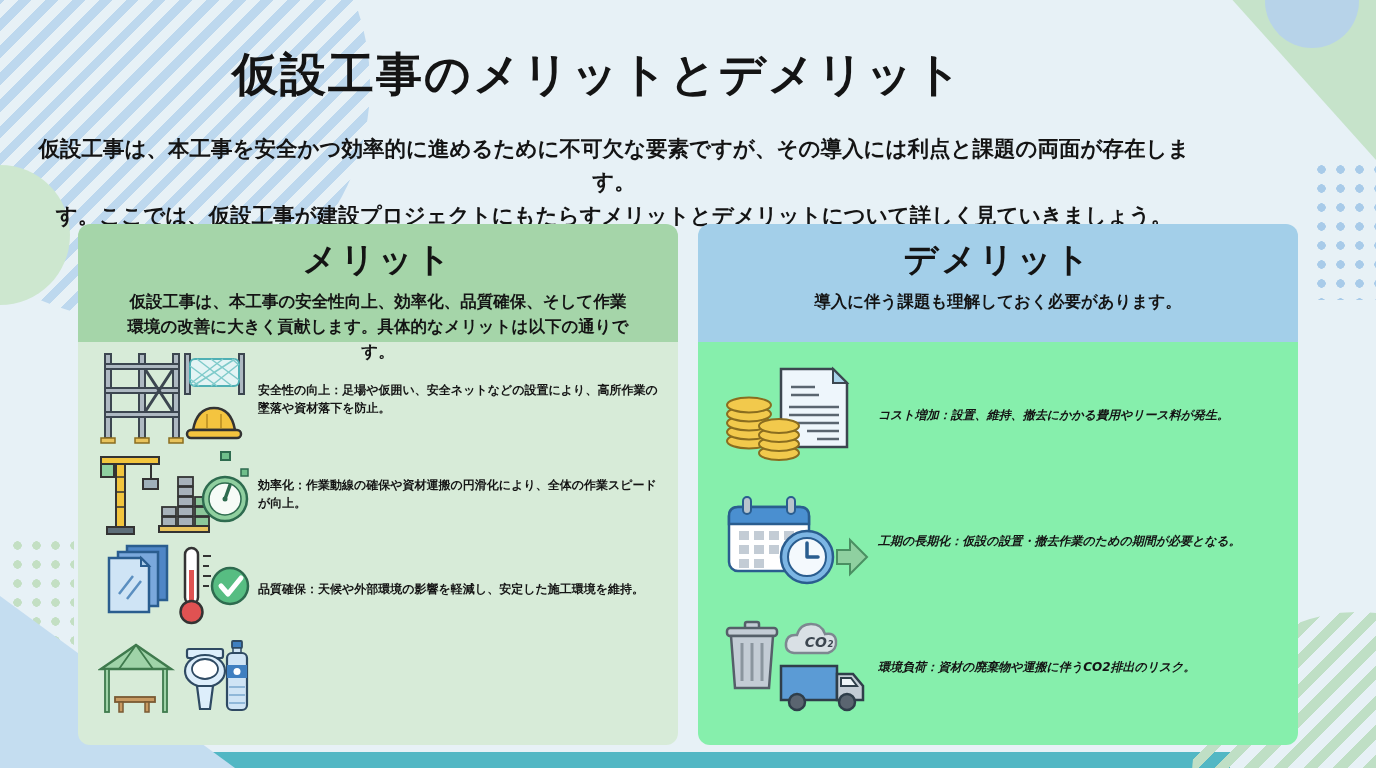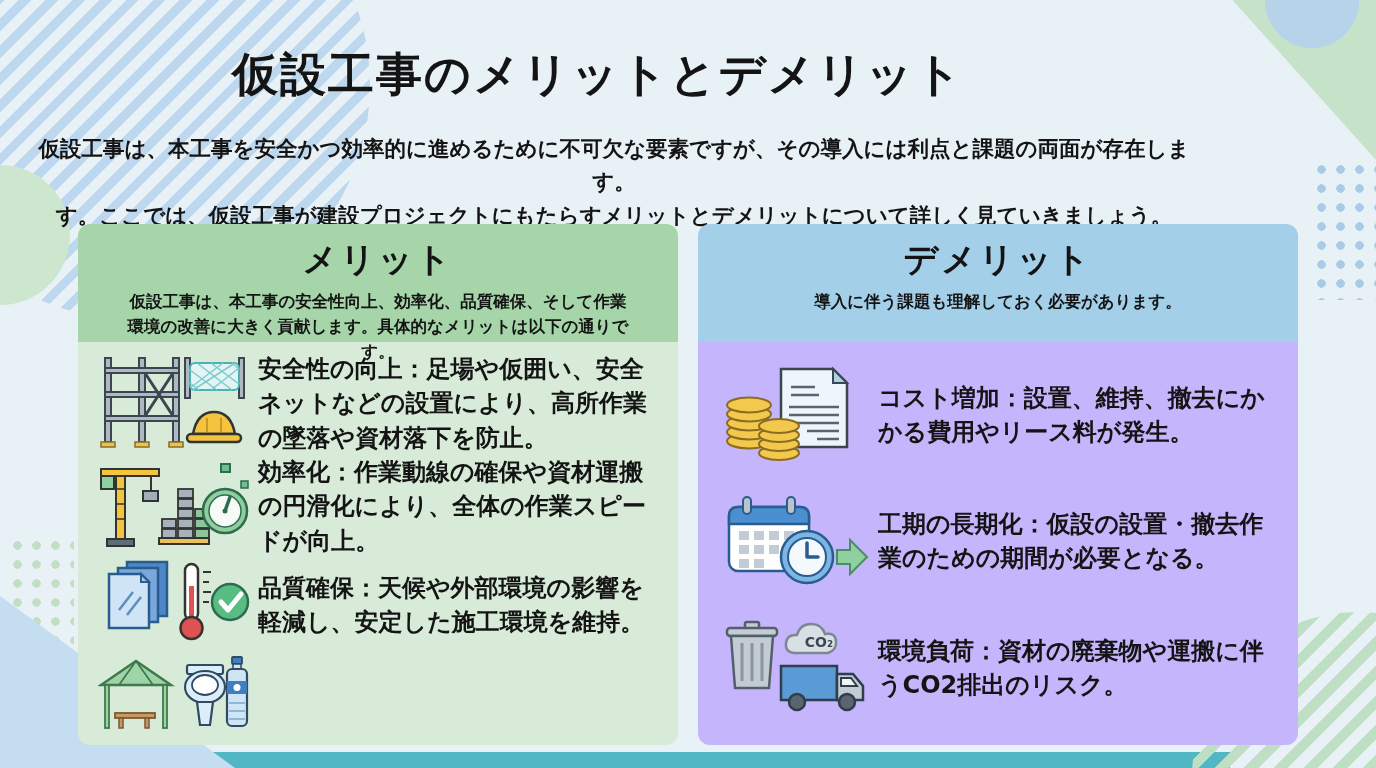--- a/index.html
+++ b/index.html
@@ -74,24 +74,24 @@
   .card-header { height:118px; padding-top:13px; text-align:center; }
   .merits .card-header { background:#a5d5a9; }
   .demerits .card-header { background:#a3cfe9; }
   .card-title { font-size:34px; font-weight:800; letter-spacing:3px; }
   .card-subtitle { margin-top:7px; font-size:16.5px; font-weight:700; line-height:1.5; padding:0 44px; }
   .card-body {
     height:403px; padding:10px 18px 14px 12px;
     display:flex; flex-direction:column; justify-content:space-around;
   }
   .merits .card-body { background:#d7ebd8; }
-  .demerits .card-body { background:#c4b5fd; }
+  .demerits .card-body { background:#86efac;font-style:italic; }
   .item { display:flex; align-items:center; }
   .icon-box { flex:0 0 168px; display:flex; justify-content:center; align-items:flex-start; }
-  .item-text { flex:1; font-size:24px; font-weight:700; line-height:1.43; }
+  .item-text { flex:1; font-size:12px; font-weight:700; line-height:1.43; }
   svg { display:block; }
 </style>
 </head>
 <body>
 
 <div class="deco stripes-circle-tl"></div>
 <div class="deco green-semicircle-left"></div>
 <div class="deco green-triangle-tr"></div>
 <div class="deco blue-semicircle-tr"></div>
 <div class="deco dot-grid-right"></div>

